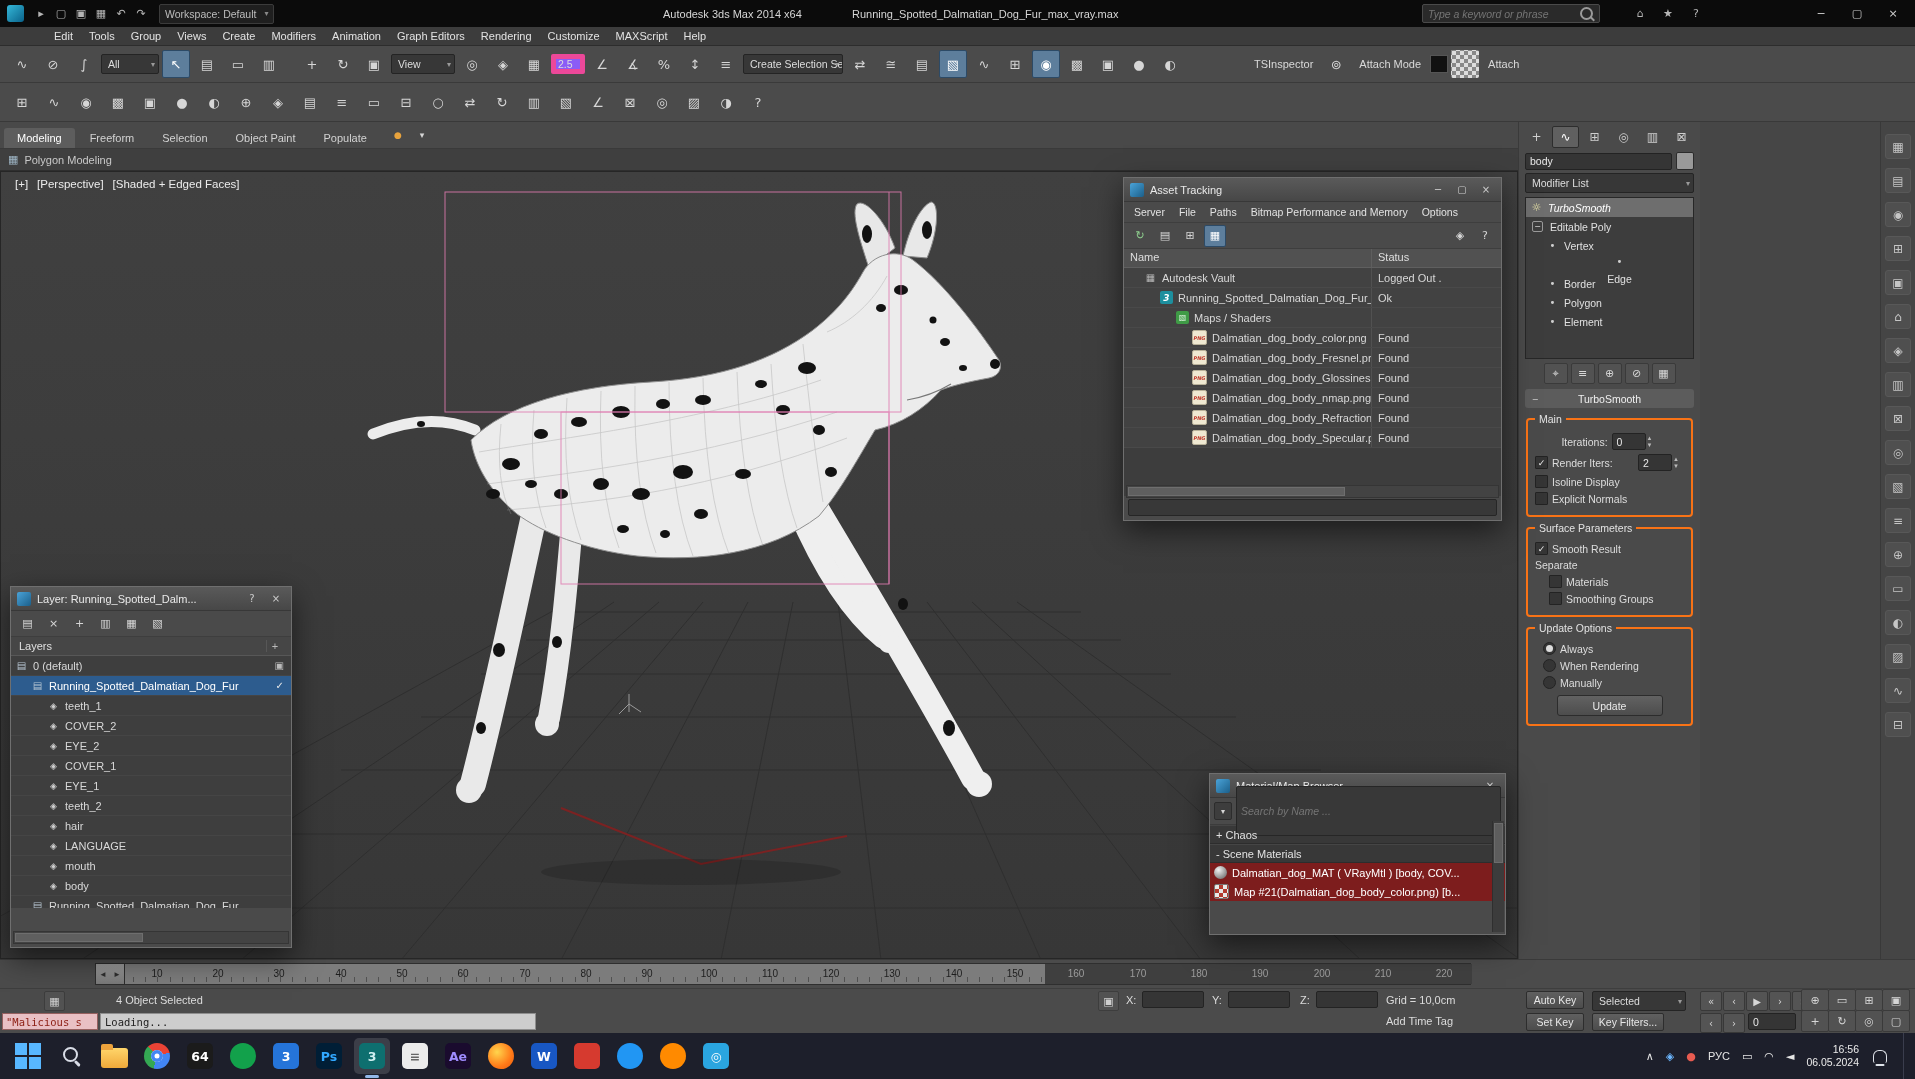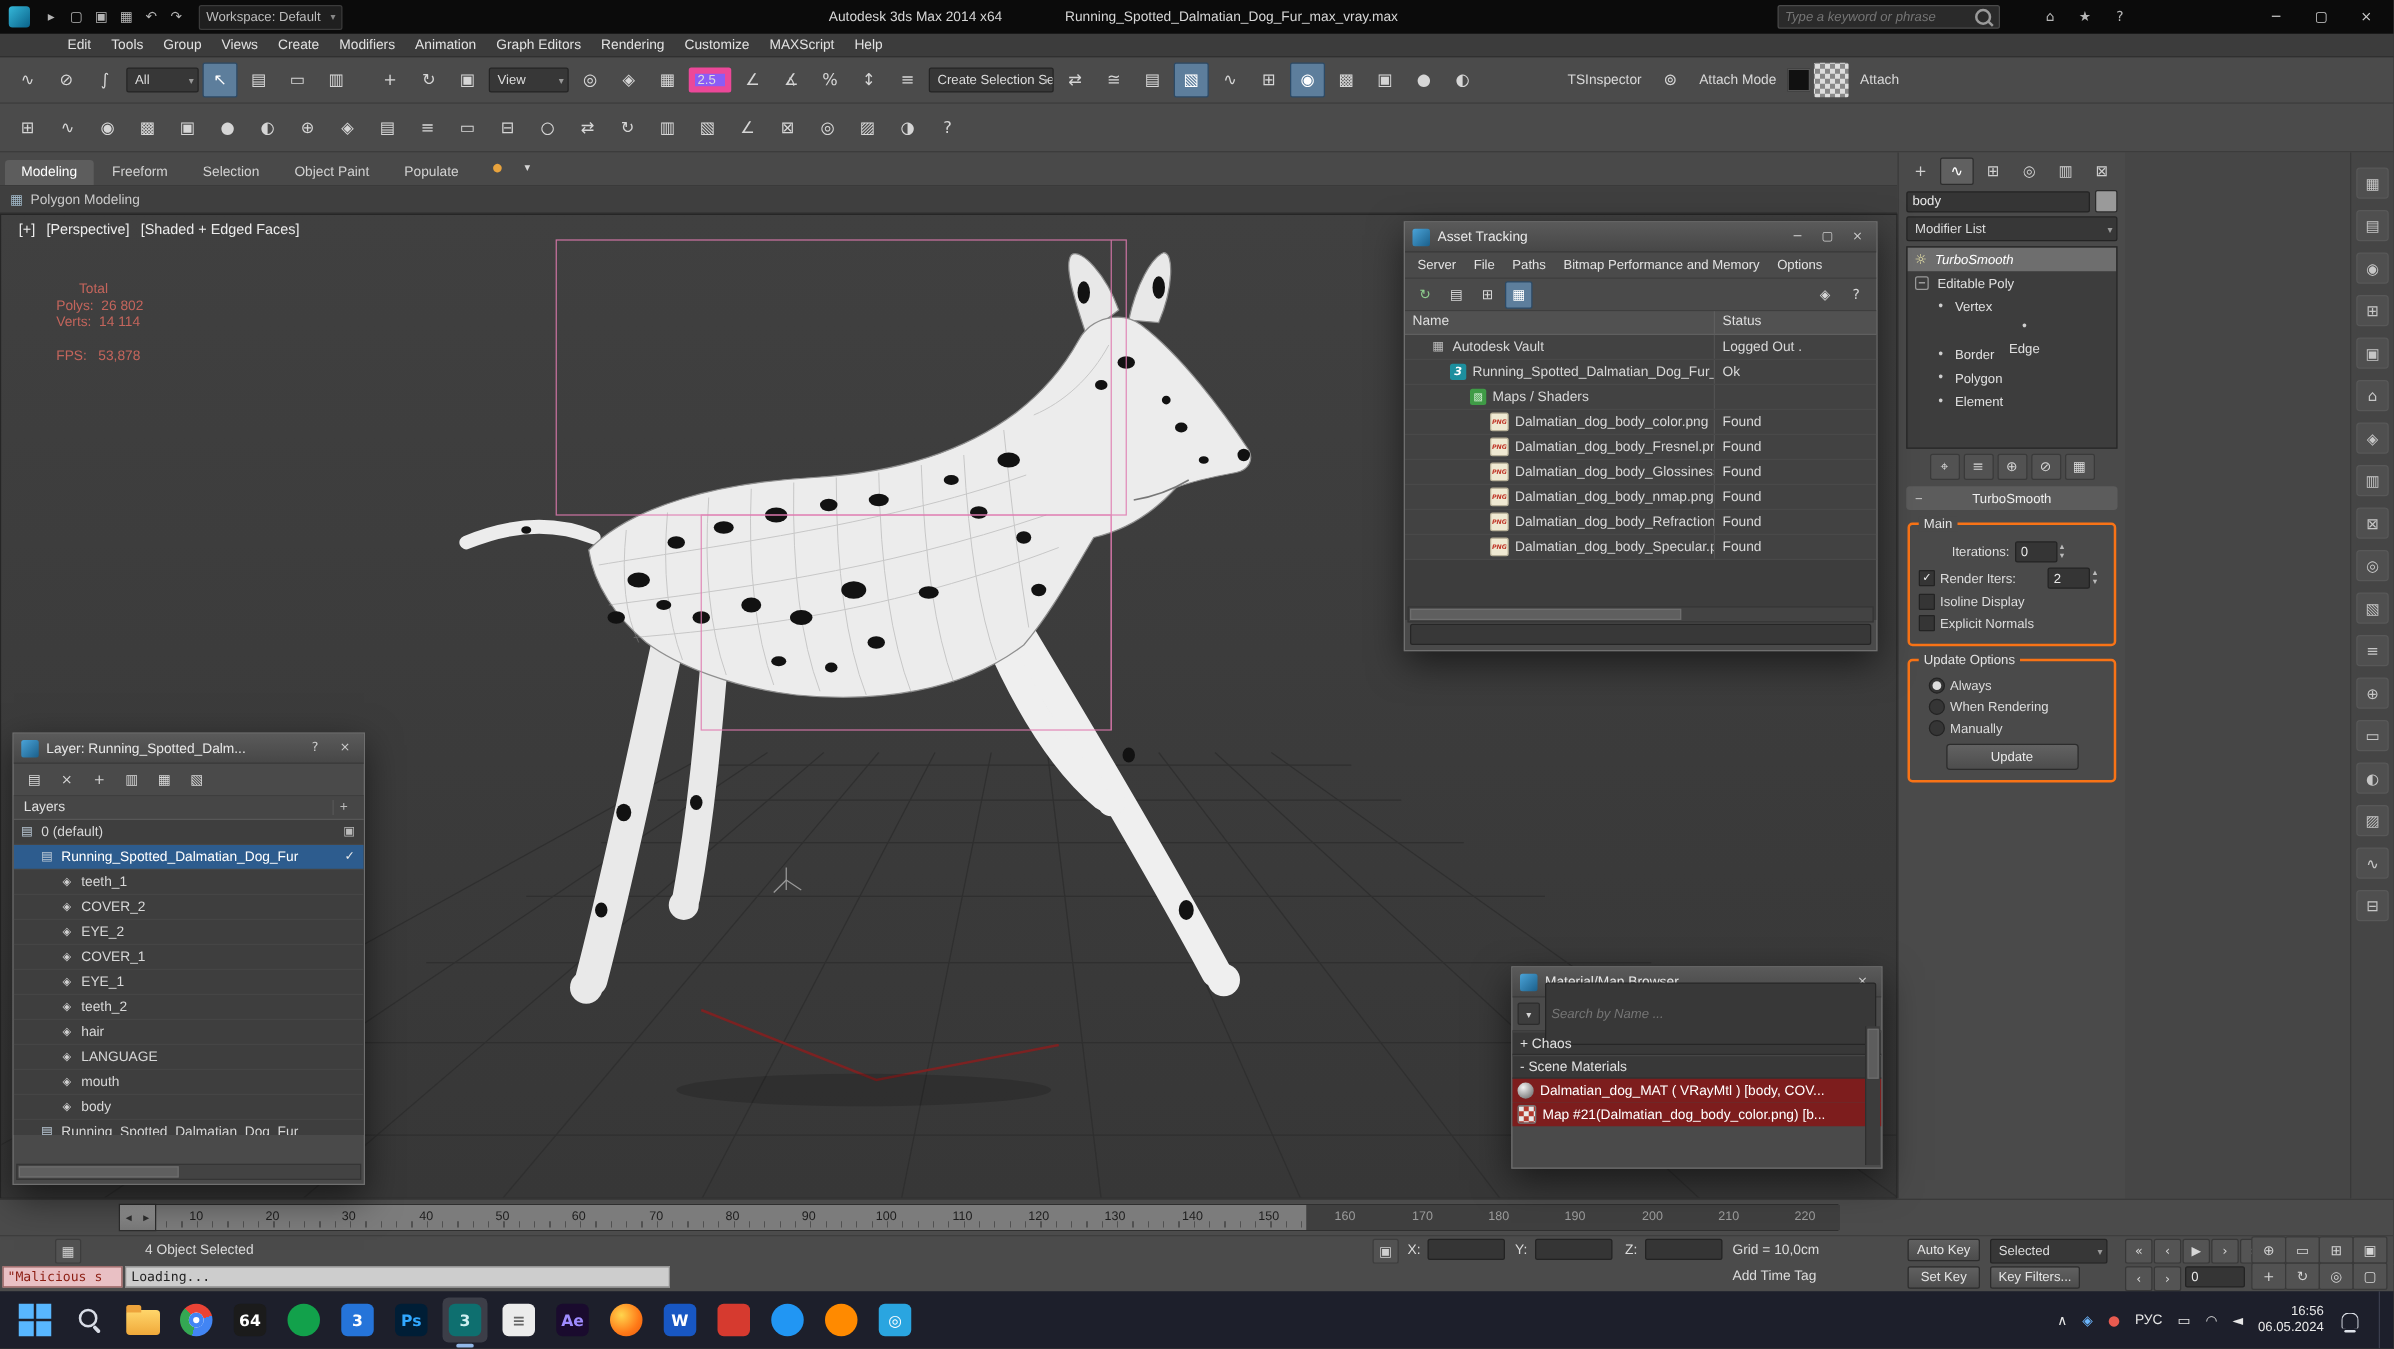--- a/index.html
+++ b/index.html
@@ -262,23 +262,20 @@
         </span>
       </div>
       <div id="polymod">
         <span class="g">▦</span>
         <span>Polygon Modeling</span>
       </div>
 
       <div id="viewport">
         <div id="vp-label">
           <span class="rep"><span>[+]</span><span>[Perspective]</span><span>[Shaded + Edged Faces]</span></span>
-        </div>
-        <div id="vp-stats">
-          <span class="rep"><span>      Total</span><span>Polys:  26 802</span><span>Verts:  14 114</span><span> </span><span>FPS:   53,878</span></span>
         </div>
 
         <svg width="1516" height="788" viewBox="0 0 1516 788" style="position:absolute;inset:0">
 
           <g stroke="#2f2f2f" stroke-width="1">
             <line x1="-80" y1="788" x2="568" y2="430"></line>
               <line x1="80" y1="788" x2="613" y2="430"></line>
             <line x1="240" y1="788" x2="658" y2="430"></line>
               <line x1="400" y1="788" x2="702" y2="430"></line>
             <line x1="560" y1="788" x2="747" y2="430"></line>
@@ -462,20 +459,38 @@
           <div class="crow">
               <span class="cb"></span>
               <span>Isoline Display</span>
             </div>
           <div class="crow">
               <span class="cb"></span>
               <span>Explicit Normals</span>
             </div>
         </div>
 
+        <div class="grp">
+          <span class="grp-title">Surface Parameters</span>
+          <div class="crow">
+              <span class="cb checked"></span>
+              <span>Smooth Result</span>
+            </div>
+          <div class="crow">
+              <span>Separate</span>
+            </div>
+          <div class="crow" style="padding-left:14px">
+              <span class="cb"></span>
+              <span>Materials</span>
+            </div>
+          <div class="crow" style="padding-left:14px">
+              <span class="cb"></span>
+              <span>Smoothing Groups</span>
+            </div>
+        </div>
 
         <div class="grp">
           <span class="grp-title">Update Options</span>
           <div class="rep">
             
           <div class="crow selected" style="padding-left:8px">
               <span class="rb selected"></span>
               <span>Always</span>
             </div><div class="crow" style="padding-left:8px">
               <span class="rb"></span>

